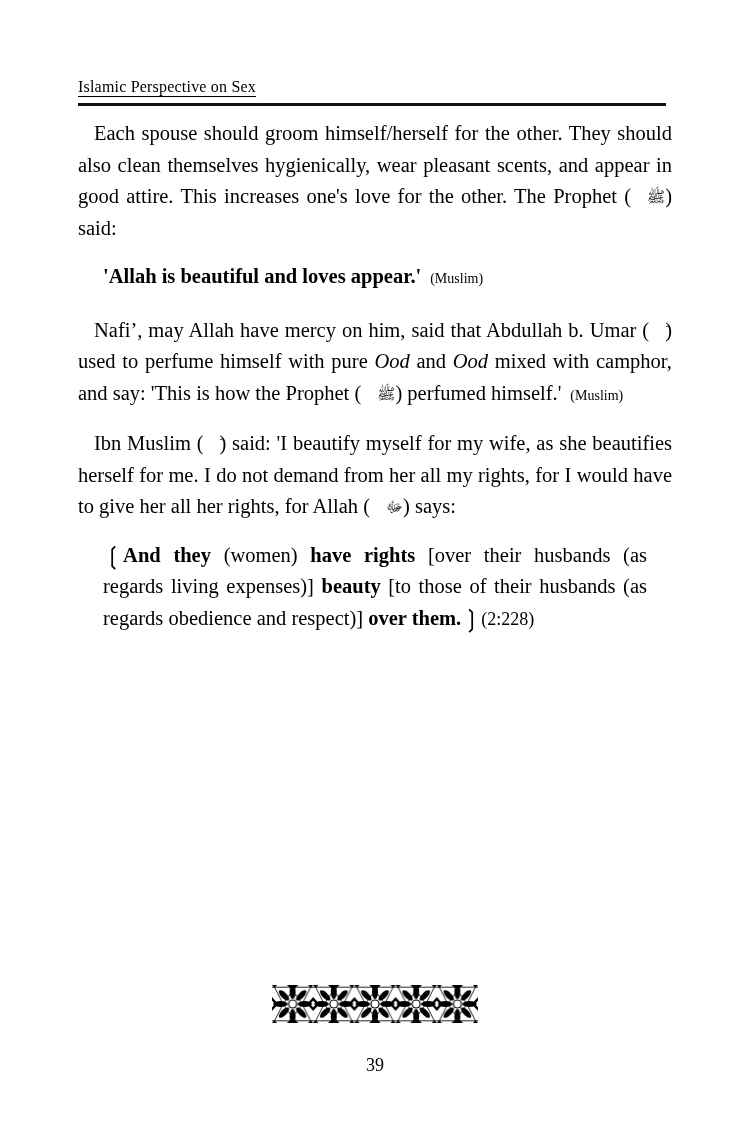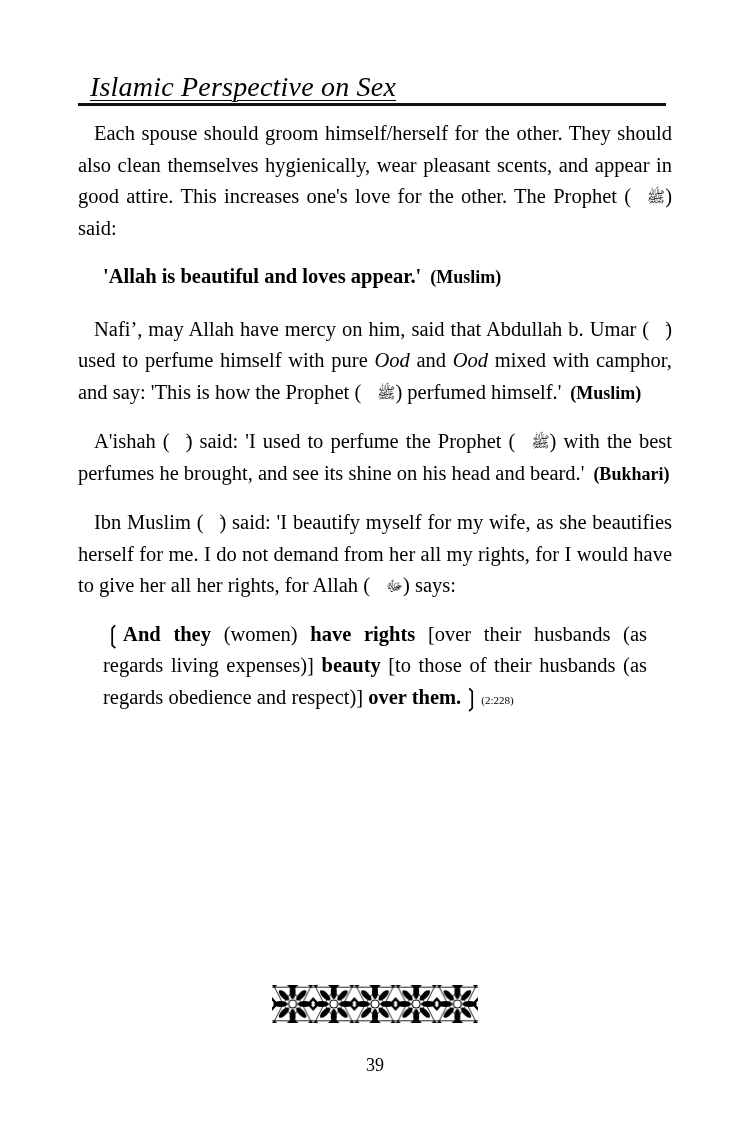--- a/index.html
+++ b/index.html
@@ -20,24 +20,23 @@
   
   .header {
     position: absolute;
     left: 78px;
     top: 74px;
     width: 588px;
     height: 30px;
   }
   .header-title {
     position: absolute;
-    left: 12px;
+    left: 0;
     top: 0;
-    font-style: italic;
-    font-size: 28px;
+    font-size: 16px;
     line-height: 26px;
     letter-spacing: 0.2px;
     text-decoration: underline;
     text-decoration-thickness: 1.2px;
     text-underline-offset: 4px;
     white-space: nowrap;
   }
   .header-rule {
     position: absolute;
     left: 0;
@@ -84,26 +83,26 @@
     line-height: 31.5px;
     text-align: justify;
     text-justify: inter-word;
     box-sizing: border-box;
   }
 
   b, .b { font-weight: bold; }
   i, .i { font-style: italic; margin-top: 20px; }
 
   .src {
+    font-size: 14px;
+    font-weight: normal;
+    font-style: normal;
+  }
+  .ref {
     font-size: 18px;
-    font-weight: bold;
-    font-style: normal;
-  }
-  .ref {
-    font-size: 11px;
     font-weight: normal;
   }
   .pad-l { padding-left: 9px; }
 
   
   .honorific {
     font-family: "DejaVu Sans", sans-serif;
     font-size: 15px;
     line-height: 1;
     display: inline-block;
@@ -150,21 +149,20 @@
   </div>
 
   <div class="column">
 
     <p class="para"><span>Each spouse should groom himself/herself for the other. They should also clean themselves hygienically, wear pleasant scents, and appear in good attire. This increases one's love for the other. The Prophet (</span><span class="honorific">ﷺ</span><span>) said:</span></p>
 
     <div class="hadith"><span>'Allah is beautiful and loves appear.'</span><span class="src pad-l">(Muslim)</span></div>
 
     <p class="para"><span>Nafi’, may Allah have mercy on him, said that Abdullah b. Umar (</span><span class="honorific small">ؓ</span><span>) used to perfume himself with pure </span><i>Ood</i><span> and </span><i>Ood</i><span> mixed with camphor, and say: 'This is how the Prophet (</span><span class="honorific">ﷺ</span><span>) perfumed himself.'</span><span class="src pad-l">(Muslim)</span></p>
 
-    <p class="para"><span>A'ishah (</span><span class="honorific small">ؓ</span><span>) said: 'I used to perfume the Prophet (</span><span class="honorific">ﷺ</span><span>) with the best perfumes he brought, and see its shine on his head and beard.'</span><span class="src pad-l">(Bukhari)</span></p>
 
     <p class="para"><span>Ibn Muslim (</span><span class="honorific small">ؓ</span><span>) said: 'I beautify myself for my wife, as she beautifies herself for me. I do not demand from her all my rights, for I would have to give her all her rights, for Allah (</span><span class="honorific">ﷻ</span><span>) says:</span></p>
 
     <div class="quote-block"><span class="brk">❲</span><b>And they</b><span> (women) </span><b>have rights</b><span> [over their husbands (as regards living expenses)] </span><b>beauty</b><span> [to those of their husbands (as regards obedience and respect)] </span><b>over them.</b><span class="brk">❳</span><span class="ref">(2:228)</span></div>
 
   </div>
 
   <div class="ornament">
     <svg width="206" height="38" viewBox="0 0 206 38" xmlns="http://www.w3.org/2000/svg">
       <defs>

